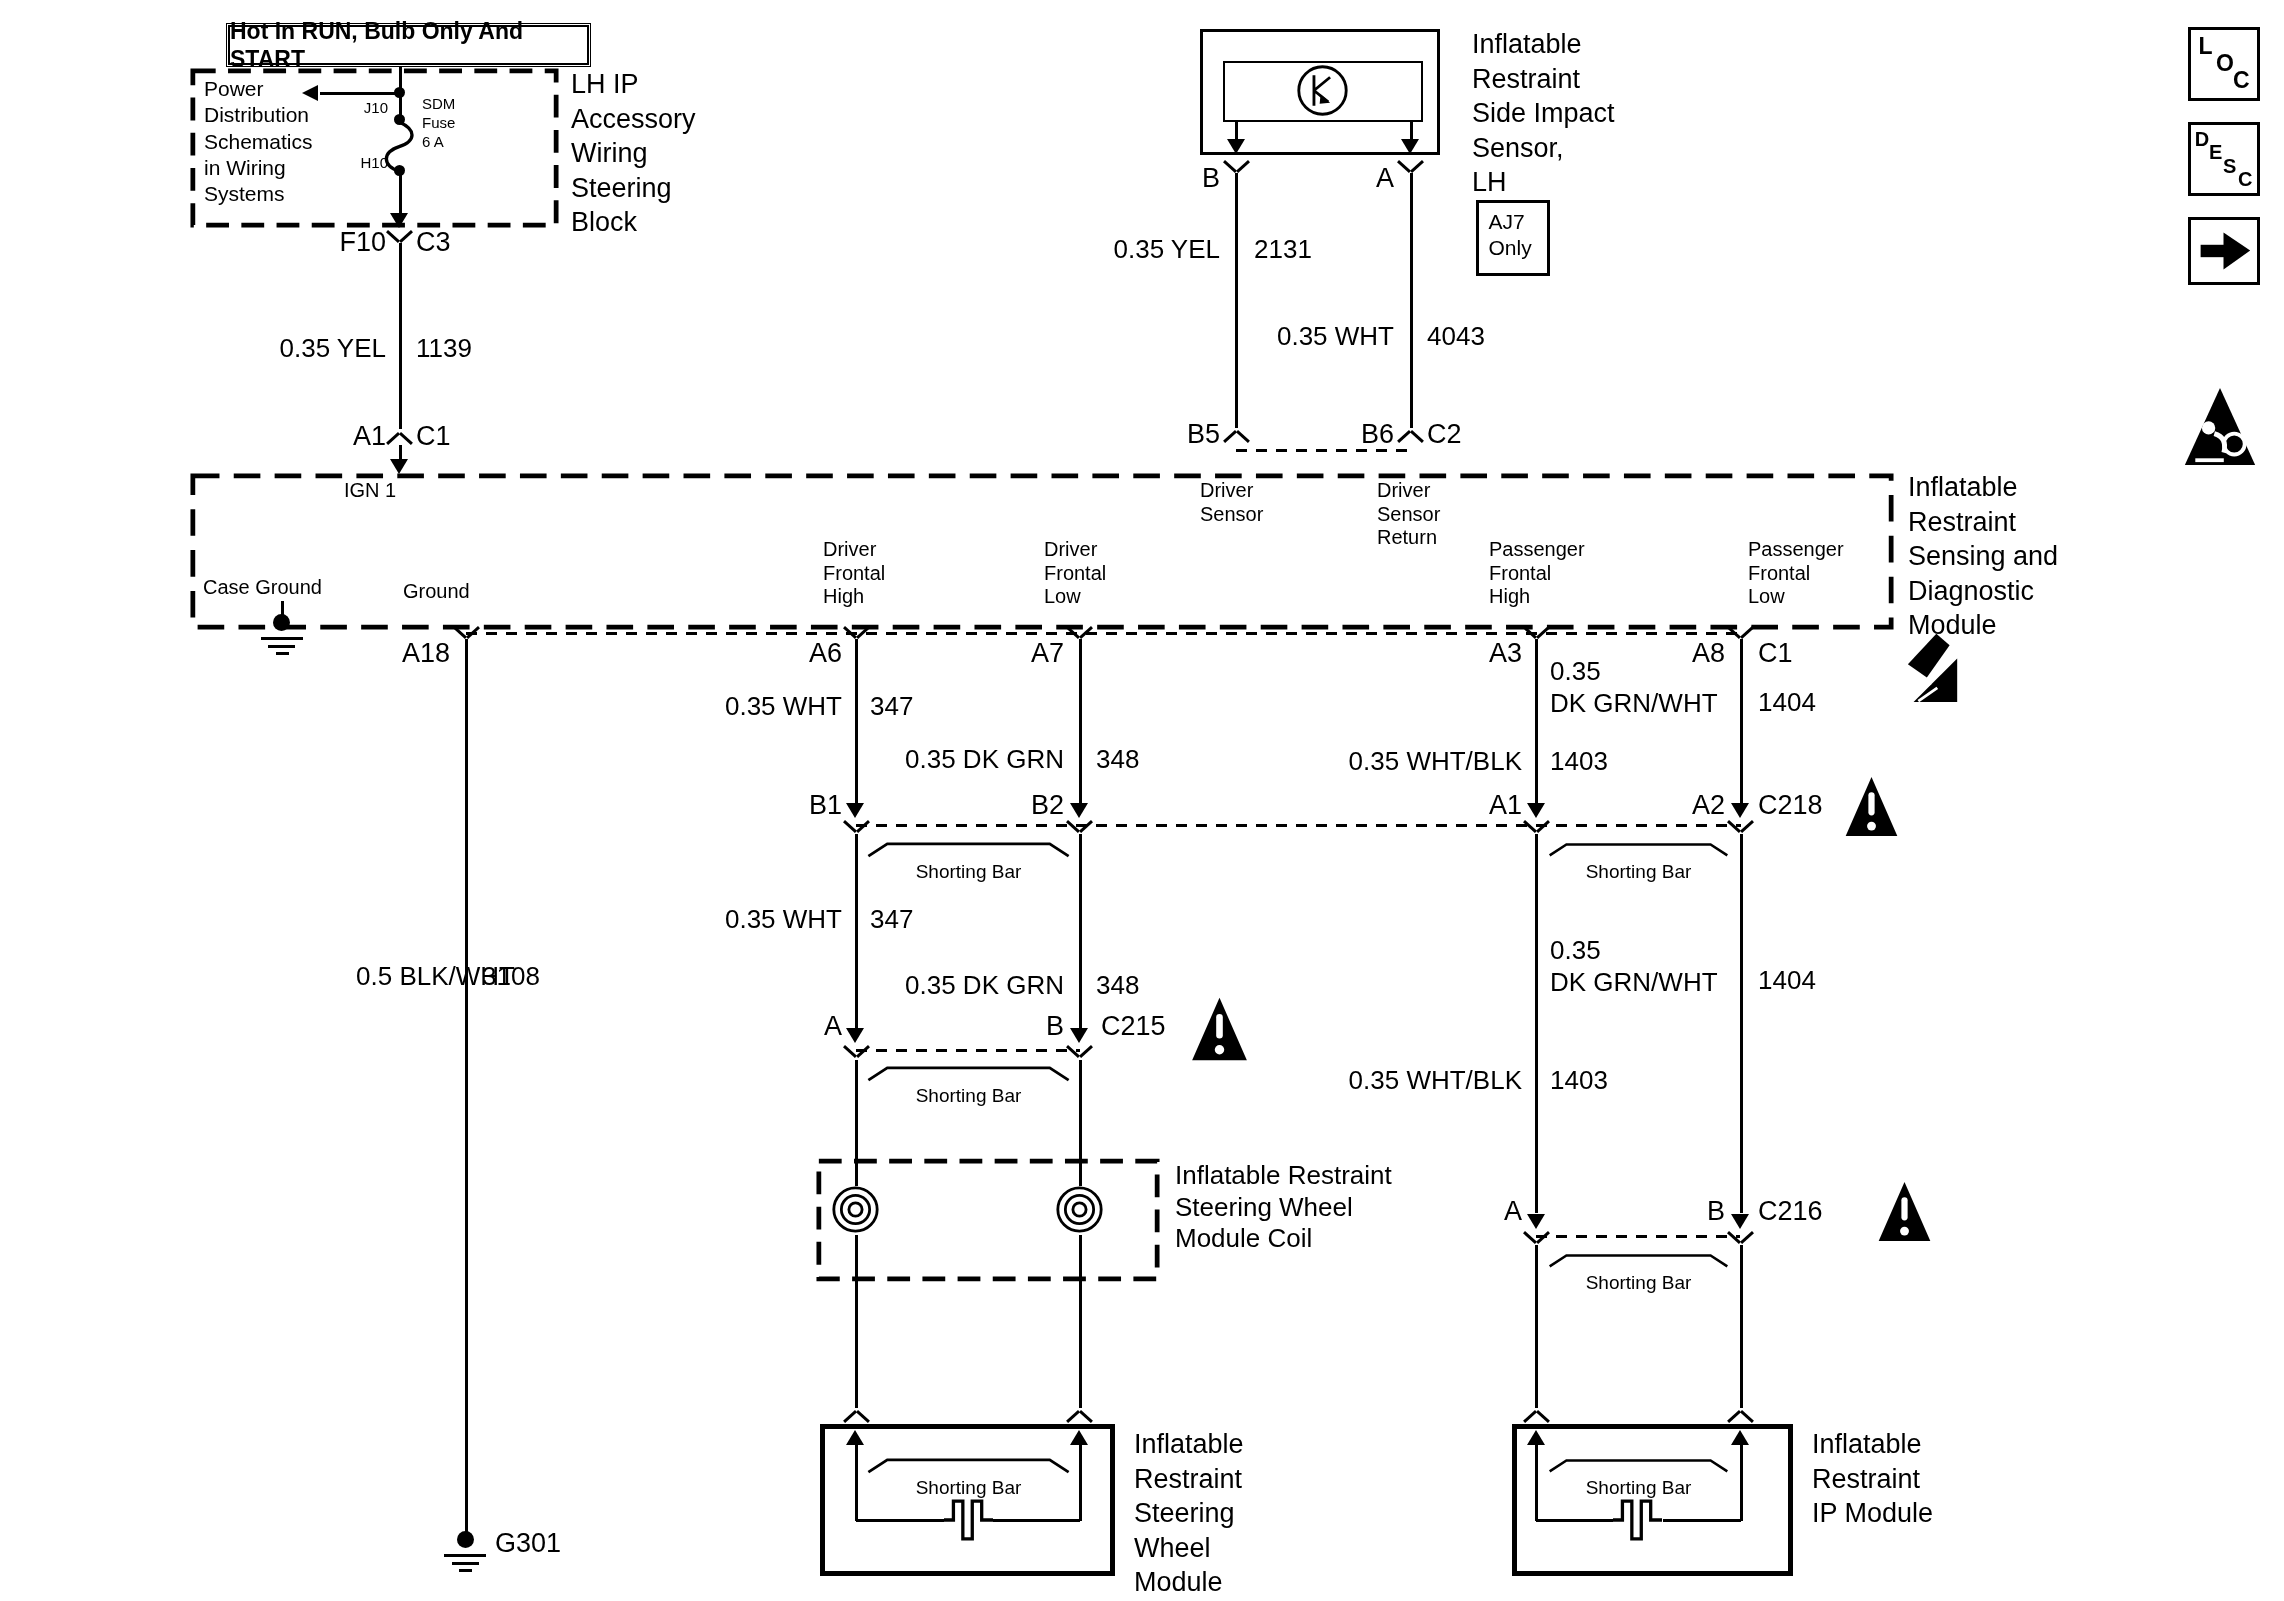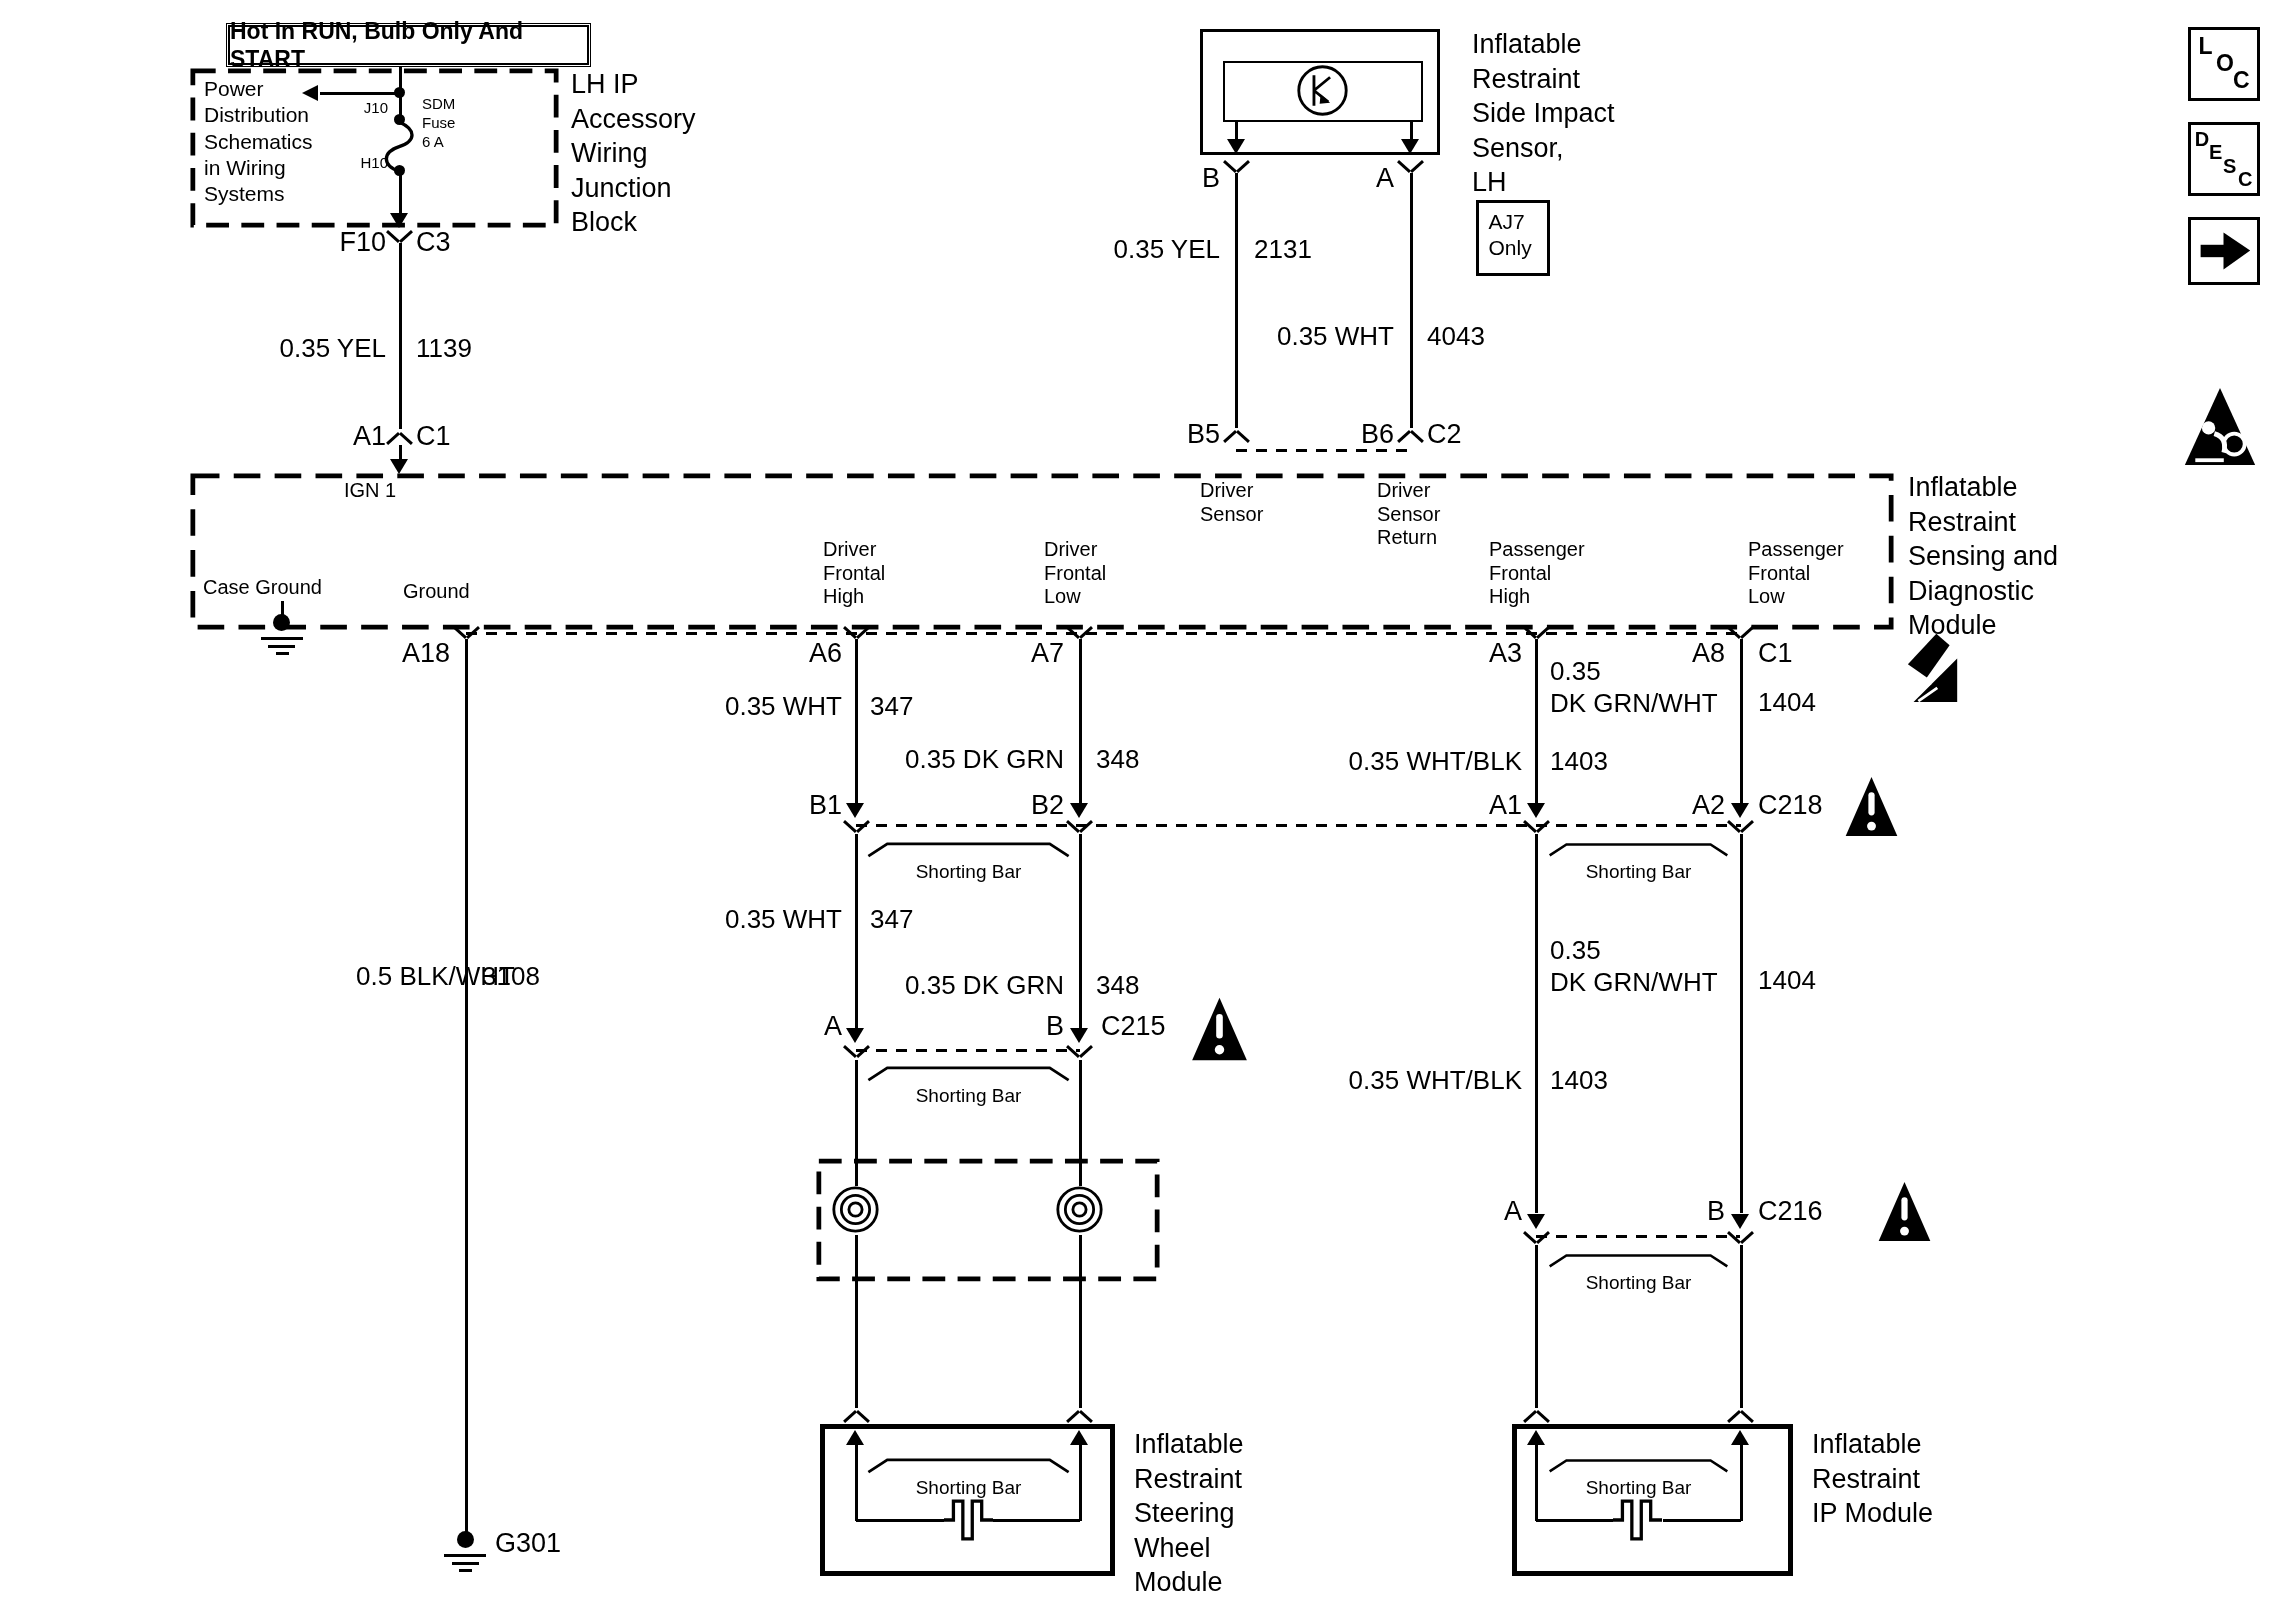--- a/index.html
+++ b/index.html
@@ -57,21 +57,21 @@
 Systems</div>
 
   <div class="lbl f24 r" style="right:1897px;top:99px">J10</div>
   <div class="lbl f24 r" style="right:1897px;top:154px">H10</div>
   <div class="lbl f24" style="left:422px;top:95px">SDM
 Fuse
 6 A</div>
   <div class="lbl big" style="left:571px;top:67px">LH IP
 Accessory
 Wiring
-Junction
+Steering
 Block</div>
 
   <div class="arrl" style="left:302px;top:85px"></div>
   <div class="wh" style="left:320px;top:92px;width:80px"></div>
   <div class="wv" style="left:399px;top:67px;height:55px"></div>
   <div class="dot" style="left:394px;top:87px"></div>
   <div class="dot" style="left:394px;top:114px"></div>
   <div class="dot" style="left:394px;top:165px"></div>
   <svg class="abs" style="left:384px;top:120px" width="38" height="55" viewBox="0 0 40 58">
     <path d="M16,2 C34,10 34,22 16,28 C-2,34 -2,48 16,54" fill="none" stroke="#000" stroke-width="3.5"></path>
@@ -254,20 +254,23 @@
   <svg class="abs" style="left:831px;top:1185px" width="49" height="49" viewBox="0 0 52 52">
     <circle cx="26" cy="26" r="23" fill="none" stroke="#000" stroke-width="3"></circle>
     <circle cx="26" cy="26" r="15" fill="none" stroke="#000" stroke-width="3"></circle>
     <circle cx="26" cy="26" r="7" fill="none" stroke="#000" stroke-width="3"></circle>
   </svg>
   <svg class="abs" style="left:1055px;top:1185px" width="49" height="49" viewBox="0 0 52 52">
     <circle cx="26" cy="26" r="23" fill="none" stroke="#000" stroke-width="3"></circle>
     <circle cx="26" cy="26" r="15" fill="none" stroke="#000" stroke-width="3"></circle>
     <circle cx="26" cy="26" r="7" fill="none" stroke="#000" stroke-width="3"></circle>
   </svg>
+  <div class="lbl" style="left:1175px;top:1160px">Inflatable Restraint
+Steering Wheel
+Module Coil</div>
 
   <div class="wv" style="left:855px;top:1235px;height:173px"></div>
   <div class="wv" style="left:1079px;top:1235px;height:173px"></div>
   <div class="chev cu" style="left:843px;top:1408px"></div>
   <div class="chev cu" style="left:1066px;top:1408px"></div>
 
   <div class="box" style="left:820px;top:1424px;width:295px;height:152px;border:5.7px solid #000"></div>
   <div class="arru" style="left:846px;top:1430px"></div>
   <div class="arru" style="left:1070px;top:1430px"></div>
   <div class="wv" style="left:855px;top:1445px;height:76px"></div>

